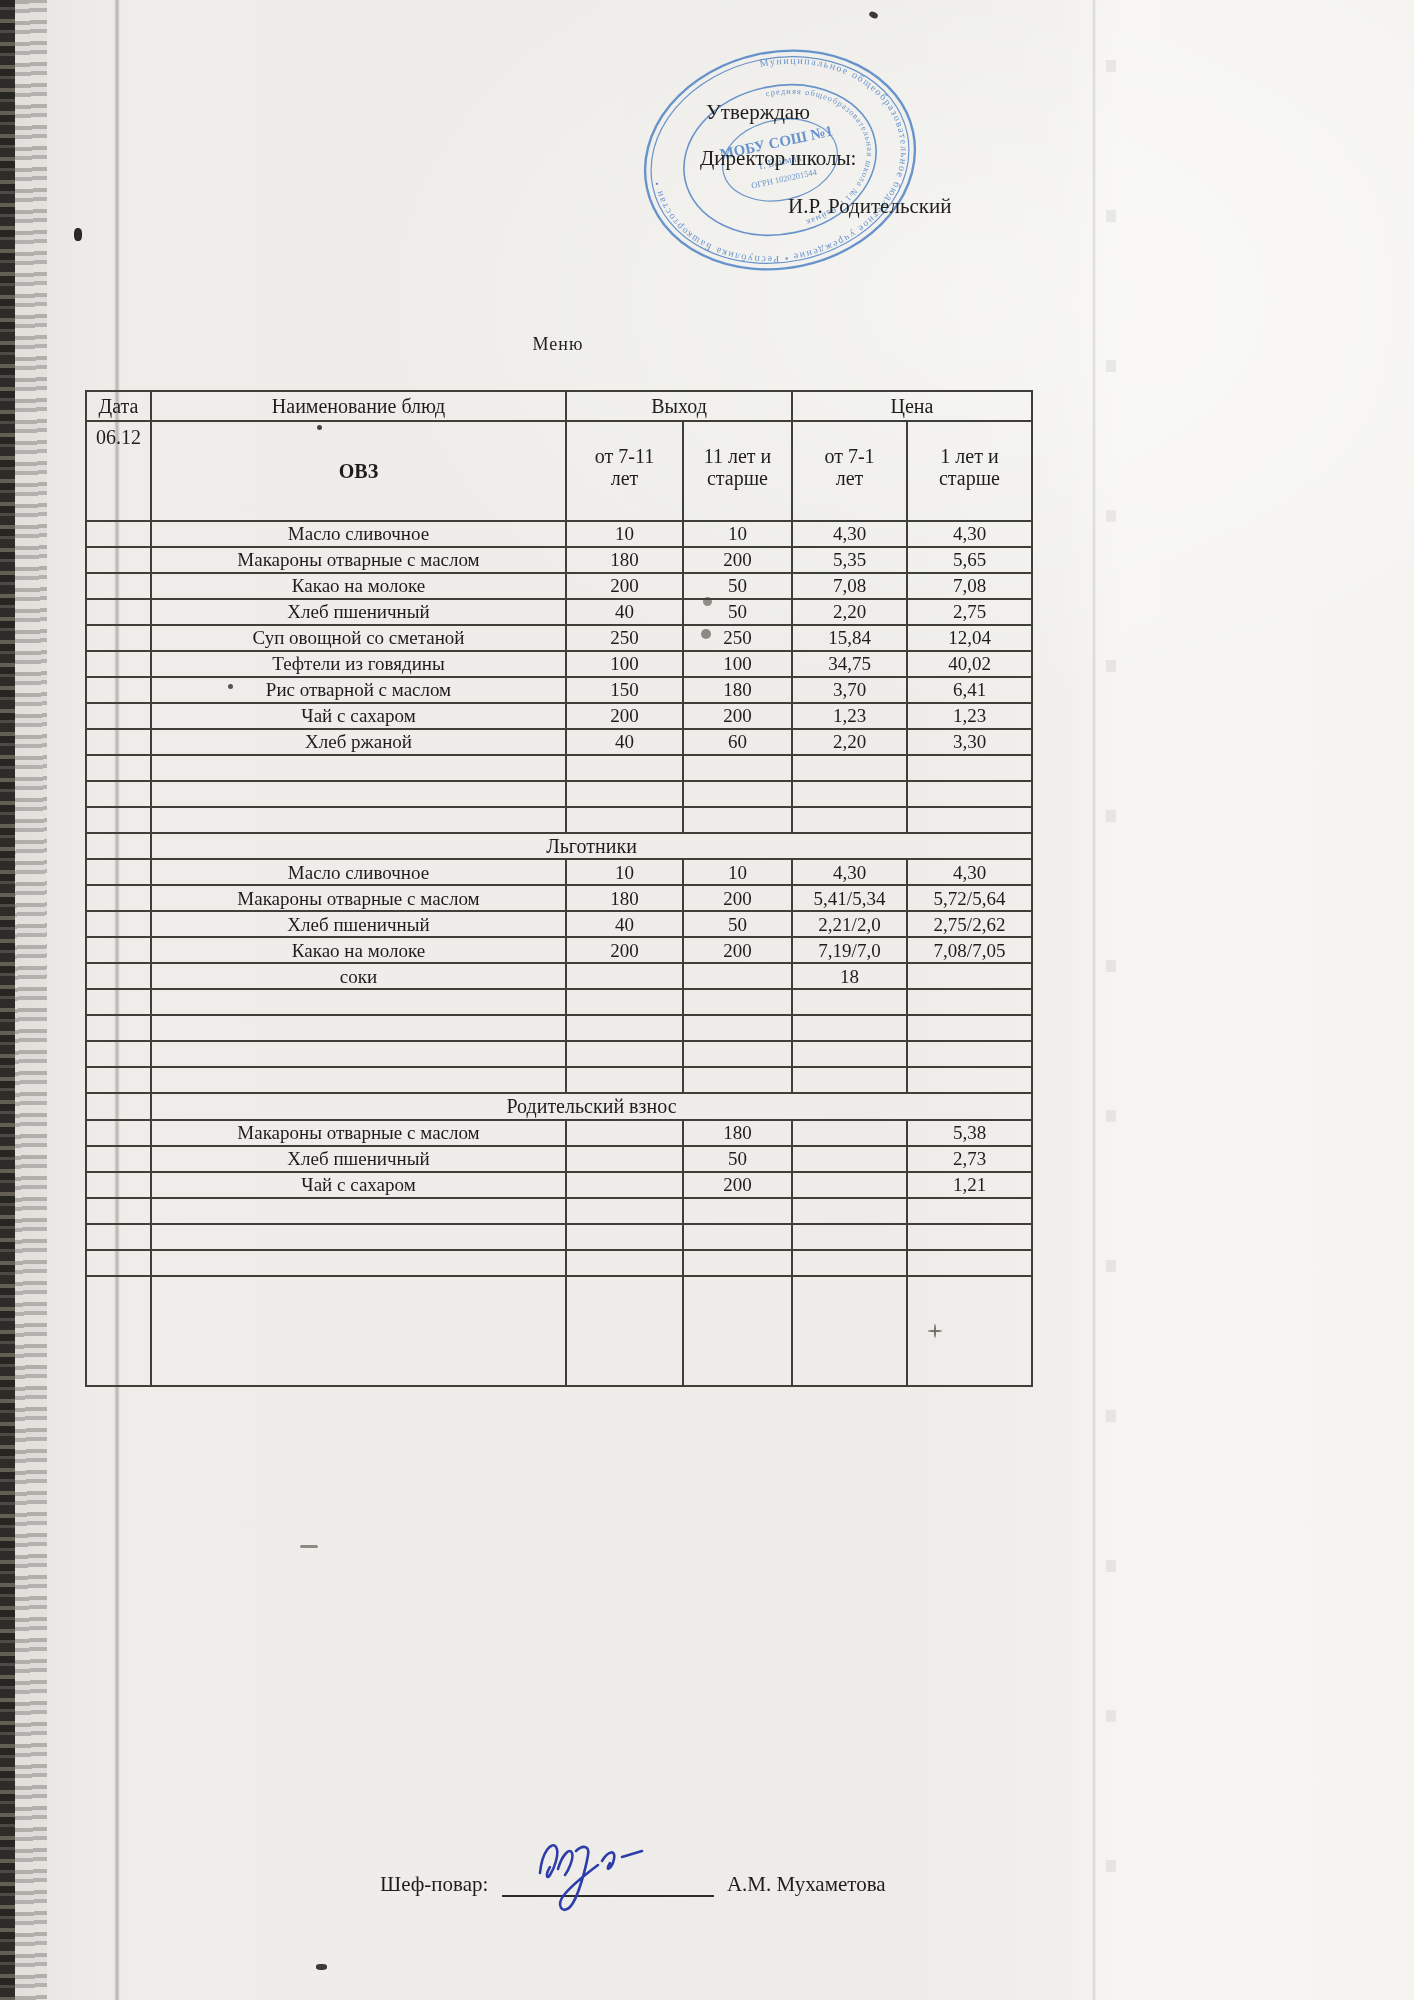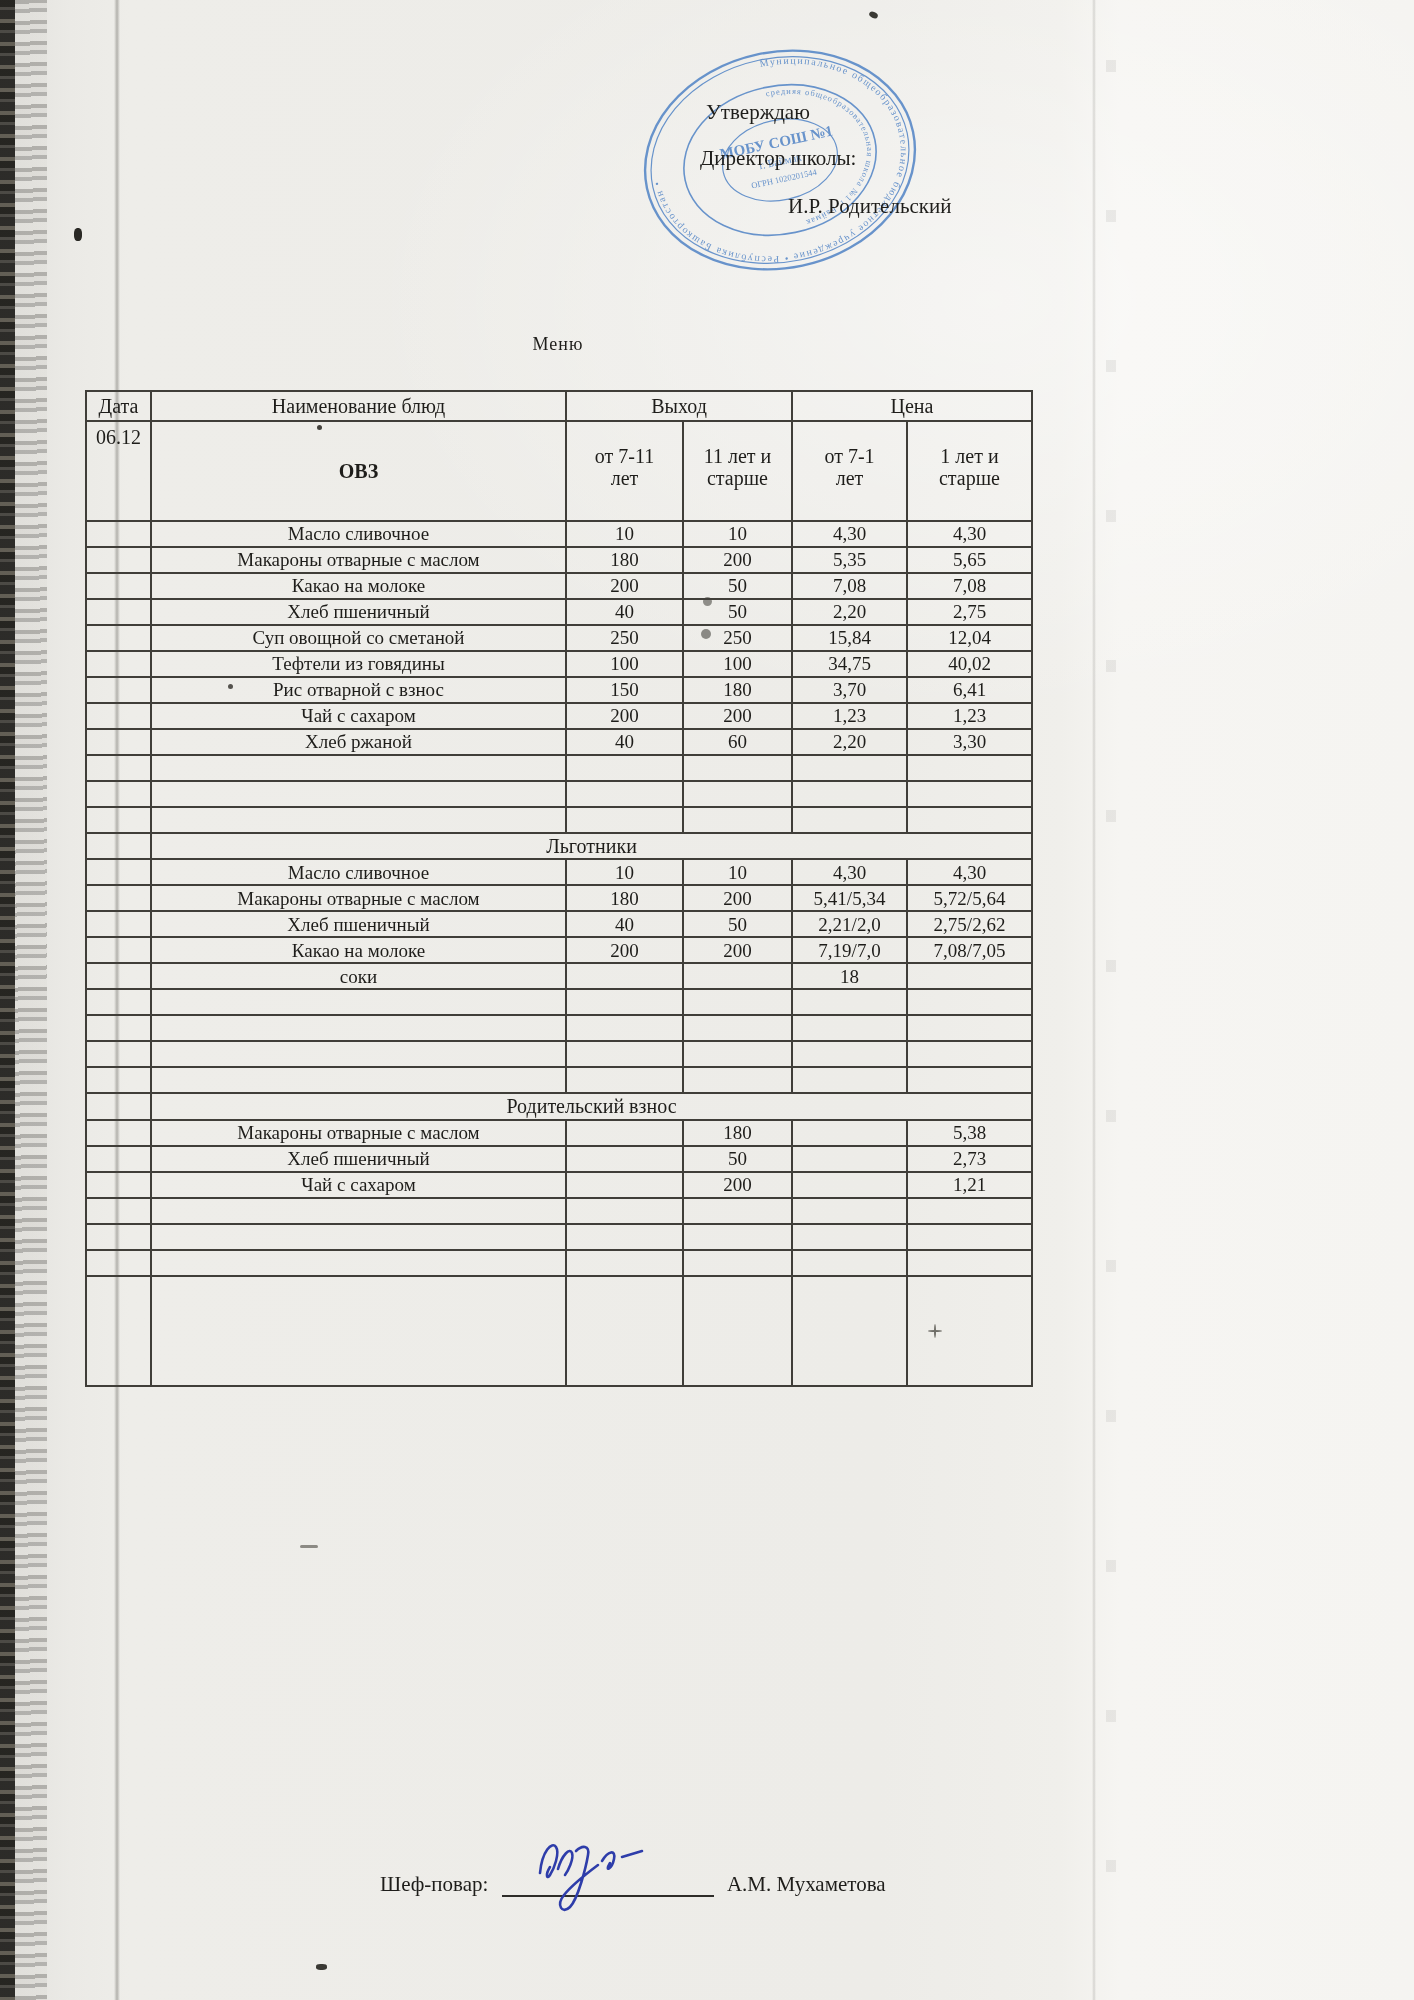--- a/index.html
+++ b/index.html
@@ -196,21 +196,21 @@
         <tr>
           <td></td>
           <td>Тефтели из говядины</td>
           <td>100</td>
           <td>100</td>
           <td>34,75</td>
           <td>40,02</td>
         </tr>
         <tr>
           <td></td>
-          <td>Рис отварной с взнос</td>
+          <td>Рис отварной с маслом</td>
           <td>150</td>
           <td>180</td>
           <td>3,70</td>
           <td>6,41</td>
         </tr>
         <tr>
           <td></td>
           <td>Чай с сахаром</td>
           <td>200</td>
           <td>200</td>

